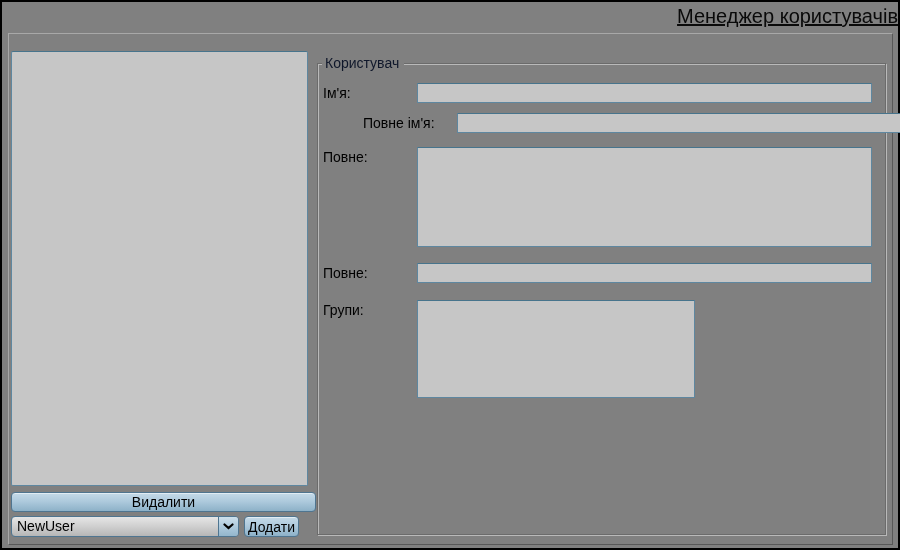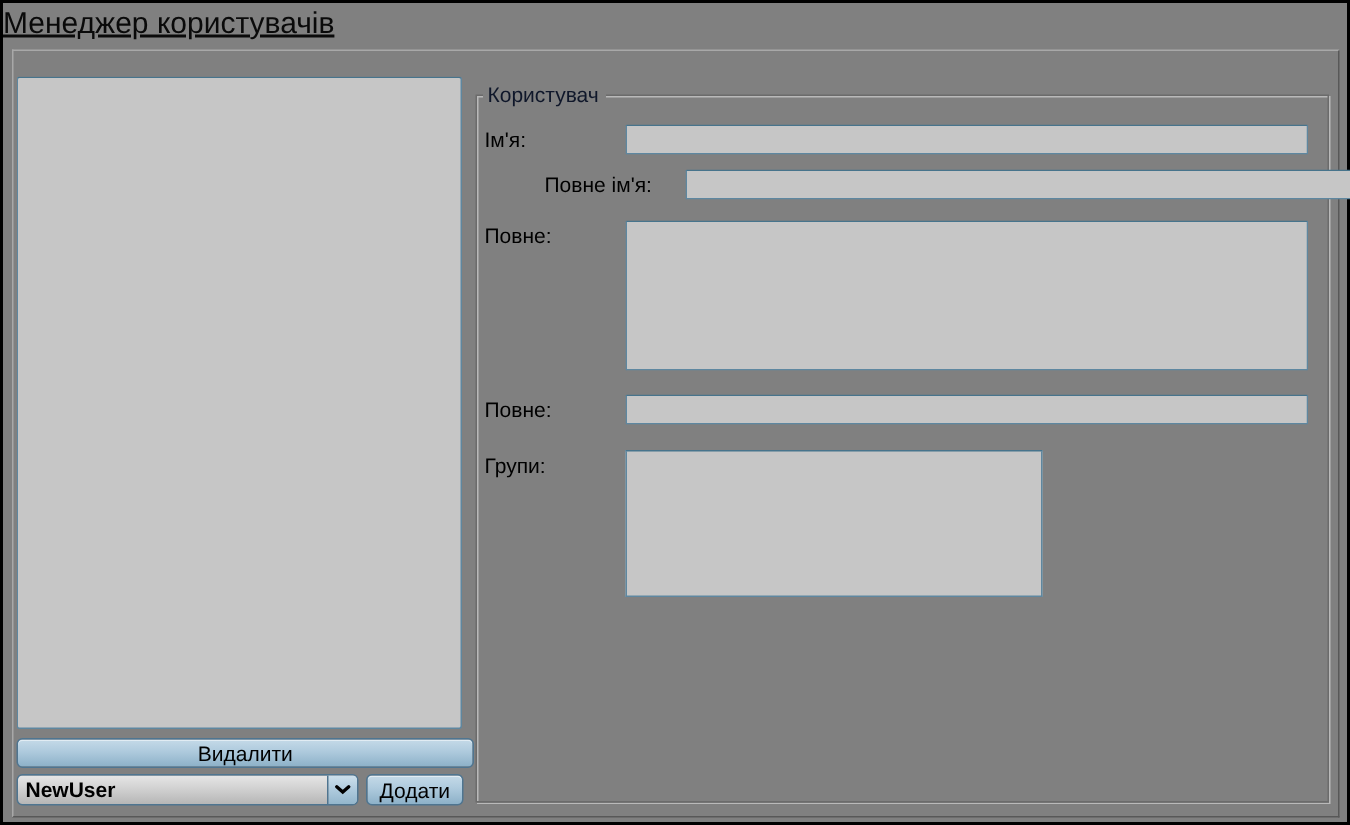--- a/index.html
+++ b/index.html
@@ -10,21 +10,21 @@
     background:#808080;
   }
   .window {
     position:absolute; inset:0;
     border:2px solid #000;
     background:#808080;
     box-sizing:border-box;
   }
   .title {
     position:absolute; top:3px; left:0; width:896px;
-    text-align:left;
+    text-align:right;
     font-size:20px; color:#0a0a0a;
     text-decoration:underline;
   }
   .main-panel {
     position:absolute; left:6px; top:31px;
     width:885px; height:512px;
     box-sizing:border-box;
     border-top:1px solid #a8a8a8;
     border-left:1px solid #a8a8a8;
     border-right:1px solid #585858;
@@ -58,37 +58,36 @@
   }
   .combo {
     position:absolute; left:2px; top:482px;
     width:228px; height:21px;
     box-sizing:border-box;
     border:1px solid #4f7590;
     border-radius:4px;
     background:linear-gradient(to bottom,#e6e6e6 0%,#cfcfcf 50%,#b6b6b6 100%);
     display:flex; align-items:center;
     overflow:hidden;
-    font-weight:bold;
   }
   .combo-value {
     flex:1; font-size:14px; color:#000;
     padding-left:5px; line-height:19px;
     white-space:nowrap; overflow:hidden;
   }
   .combo-arrow-btn {
     width:20px; height:100%;
     box-sizing:border-box;
     border-left:1px solid #4f7590;
     background:linear-gradient(to bottom,#cde0ec 0%,#aecadd 50%,#93b6cc 100%);
     display:flex; align-items:center; justify-content:center;
   }
   .add-btn {
     position:absolute; left:235px; top:482px;
-    width:65px; height:21px;
+    width:55px; height:21px;
   }
   
   .fieldset {
     position:absolute; left:308px; top:29px;
     width:569px; height:472px;
     box-sizing:border-box;
     border:1px solid #6b6b6b;
     box-shadow:1px 1px 0 #b9b9b9, inset 1px 1px 0 #b9b9b9;
   }
   .legend {

